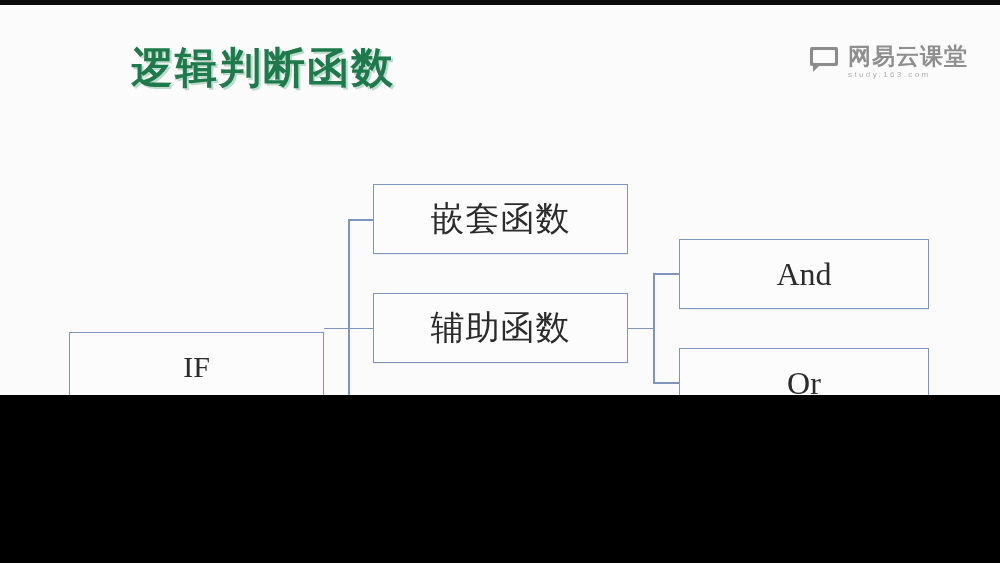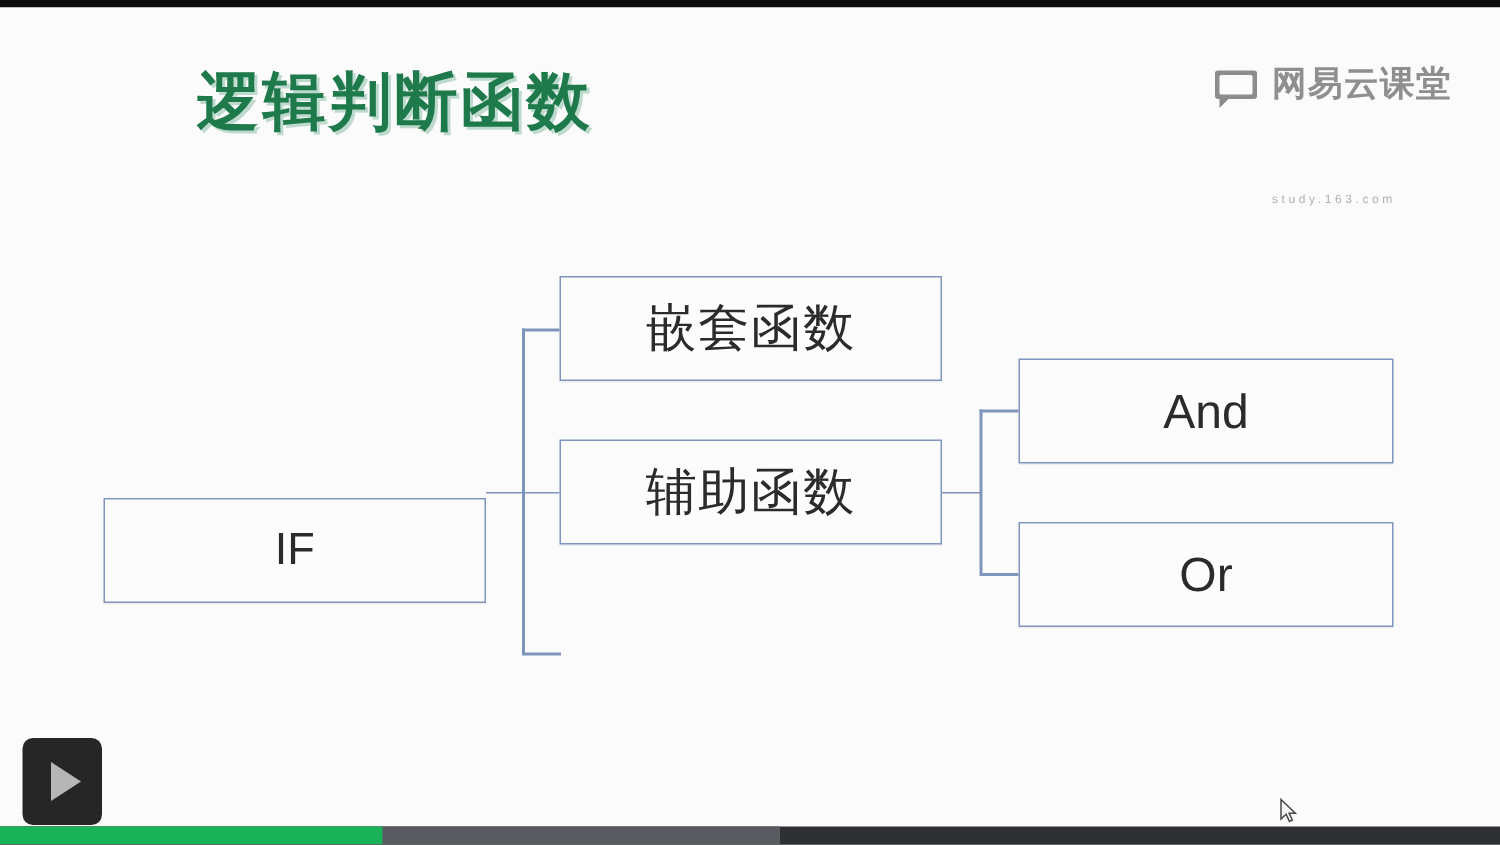--- a/index.html
+++ b/index.html
@@ -6,21 +6,21 @@
     margin: 0;
     padding: 0;
     background: #000;
   }
   body {
     font-family: "Liberation Sans", "DejaVu Sans", sans-serif;
   }
   #screen {
     position: relative;
     width: 1000px;
-    height: 563px;
+    height: 395px;
     overflow: hidden;
     background: #fbfbfc;
   }
 
   
   .top-strip {
     position: absolute;
     left: 0; top: 0;
     width: 1000px; height: 5px;
     background: #0b0b0b;
@@ -82,31 +82,30 @@
     position: absolute;
     left: 3px; top: 18px;
     width: 0; height: 0;
     border-left: 7px solid #8c8c8c;
     border-bottom: 7px solid transparent;
   }
   .brand-text {
     display: flex;
     flex-direction: column;
     line-height: 1;
-    gap: 44px;
   }
   .brand-cn {
     font-family: "DejaVu Sans", "Liberation Sans", sans-serif;
     font-size: 23px;
     font-weight: 700;
     color: #8f8f8f;
     letter-spacing: 1px;
   }
   .brand-en {
-    margin-top: 17px;
+    margin-top: 3px;
     font-family: "Liberation Sans", sans-serif;
     font-size: 8px;
     color: #b0b0b0;
     letter-spacing: 2.4px;
   }
 
   
   .diagram {
     position: absolute;
     left: 0; top: 0;
@@ -117,21 +116,21 @@
     box-sizing: border-box;
     border: 1.5px solid #7f95bb;
     background: #fcfcfd;
     display: flex;
     align-items: center;
     justify-content: center;
     color: #2b2b2b;
     box-shadow: 0 1px 0 rgba(0,0,0,0.05);
   }
   .node-latin {
-    font-family: Liberation Sans, sans-serif;
+    font-family: Liberation Serif, serif;
     font-weight: 400;
   }
   .node-cjk {
     font-family: "DejaVu Sans", "Liberation Sans", sans-serif;
     font-weight: 400;
     letter-spacing: 1px;
   }
 
   .conn {
     position: absolute;

